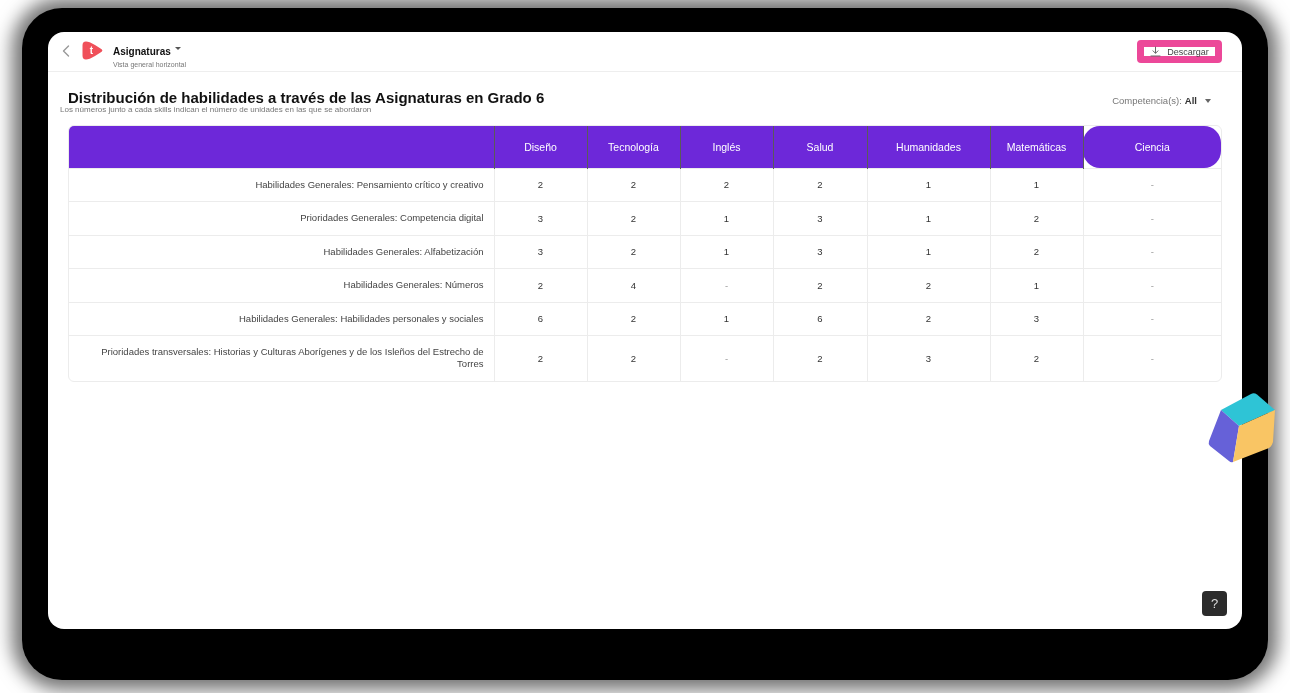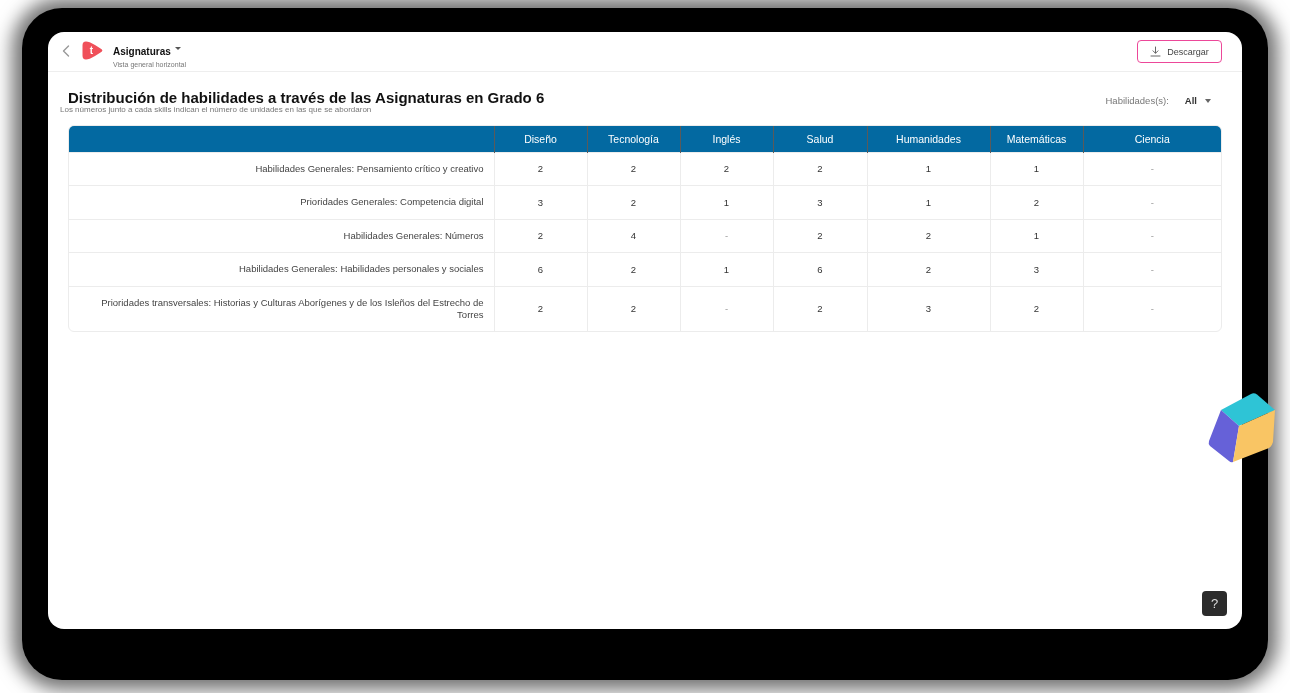--- a/index.html
+++ b/index.html
@@ -45,57 +45,57 @@
     font-size: 10px; font-weight: bold; color: #111; display: inline-block;
   }
   .app-caret {
     display: inline-block; margin-left: 4px; width: 0; height: 0;
     border-left: 3px solid transparent; border-right: 3px solid transparent;
     border-top: 3px solid #555; vertical-align: middle; position: relative; top: -2px;
   }
   .app-subtitle { font-size: 7px; color: #777; margin-top: 2px; }
   .download-btn {
     position: absolute; right: 20px; top: 8px; width: 85px; height: 23px;
-    border: 1px solid #ec4899; border-radius: 4px; background: #fff;
+    border: 7px solid #ec4899; border-radius: 4px; background: #fff;
     display: flex; align-items: center; justify-content: center; gap: 6px;
     font-size: 9px; color: #444; cursor: pointer;
     font-family: "Liberation Sans", sans-serif;
   }
   
   .section-title {
     position: absolute; left: 20px; top: 57px;
     font-size: 15px; font-weight: bold; color: #111;
   }
   .section-subtitle {
     position: absolute; left: 12px; top: 73px;
     font-size: 8px; color: #777;
   }
   .subject-filter {
     position: absolute; right: 31px; top: 63px;
     font-size: 9.5px; color: #777; cursor: pointer;
     display: flex; align-items: center;
   }
-  .subject-filter .val { color: #333; font-weight: bold; margin-left: 16px; }
+  .subject-filter .val { color: #333; font-weight: bold; margin-left: 3px; }
   .subject-filter .caret {
     width: 0; height: 0; margin-left: 8px;
     border-left: 3px solid transparent; border-right: 3px solid transparent;
     border-top: 4px solid #666;
   }
   
   .table-wrap {
     position: absolute; left: 20px; top: 93px; width: 1154px;
     border: 1px solid #ececec; border-radius: 6px; overflow: hidden;
   }
   table { border-collapse: collapse; width: 100%; table-layout: fixed; }
   thead th {
-    background: #0369a1; color: #fff; font-weight: normal; font-size: 10.5px;
-    height: 26px; text-align: center; border-right: 1px solid #5a5a5a;
+    background: #6d28d9; color: #fff; font-weight: normal; font-size: 10.5px;
+    height: 42px; text-align: center; border-right: 1px solid #5a5a5a;
     font-family: "Liberation Sans", sans-serif;
   }
-  thead th:last-child { border-right: none; }
+  thead th:last-child { border-right: none; border-radius: 17px; }
   tbody td {
     font-size: 9.5px; color: #333; text-align: center;
     border-right: 1px solid #ececec; border-top: 1px solid #ececec;
     height: 33.5px;
   }
   tbody td:last-child { border-right: none; }
   tbody td.skill {
     text-align: right; padding-left: 14px; padding-right: 10px;
     color: #444; font-size: 9.5px; line-height: 12px;
   }
@@ -140,21 +140,21 @@
         <path d="M5.5 1 L5.5 7 M3 4.8 L5.5 7.3 L8 4.8 M1 10 L10 10" stroke="#666" stroke-width="1" fill="none" stroke-linecap="round"></path>
       </svg>
       <span>Descargar</span>
     </button>
   </div>
 
   <div class="section-title">Distribución de habilidades a través de las Asignaturas en Grado 6</div>
   <div class="section-subtitle">Los números junto a cada skills indican el número de unidades en las que se abordaron</div>
 
   <div class="subject-filter">
-    <span>Habilidades(s):</span>
+    <span>Competencia(s):</span>
     <span class="val">All</span>
     <span class="caret"></span>
   </div>
 
   <div class="table-wrap">
     <table>
       <colgroup>
         <col style="width:425px">
           <col style="width:93px">
           <col style="width:93px">
@@ -191,20 +191,30 @@
           <td class="skill">Prioridades Generales: Competencia digital</td>
           <td>3</td>
           <td>2</td>
           <td>1</td>
           <td>3</td>
           <td>1</td>
           <td>2</td>
           <td class="dash">-</td>
         </tr>
         <tr>
+          <td class="skill">Habilidades Generales: Alfabetización</td>
+          <td>3</td>
+          <td>2</td>
+          <td>1</td>
+          <td>3</td>
+          <td>1</td>
+          <td>2</td>
+          <td class="dash">-</td>
+        </tr>
+        <tr>
           <td class="skill">Habilidades Generales: Números</td>
           <td>2</td>
           <td>4</td>
           <td class="dash">-</td>
           <td>2</td>
           <td>2</td>
           <td>1</td>
           <td class="dash">-</td>
         </tr>
         <tr>

